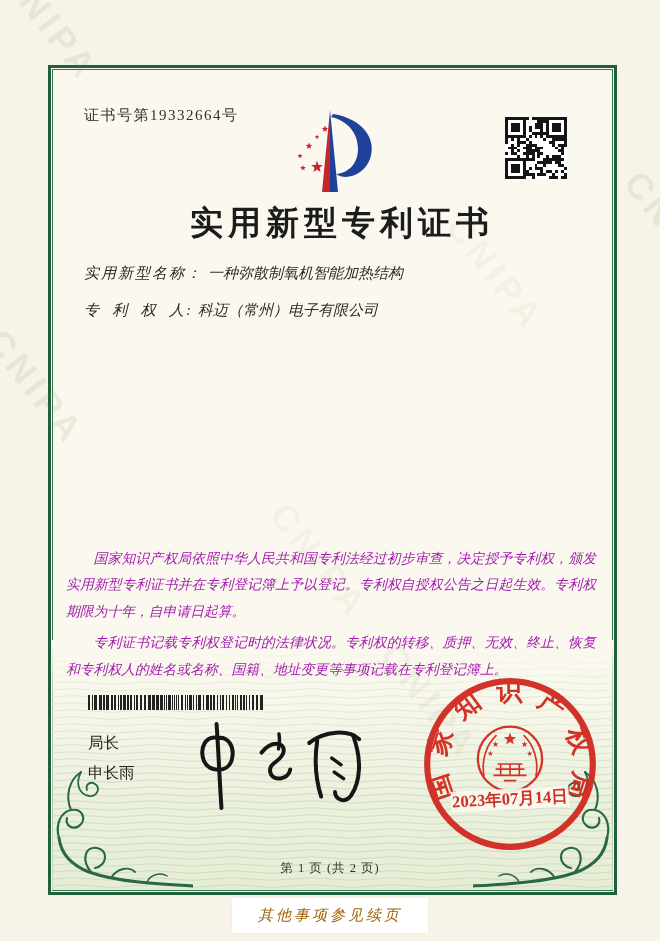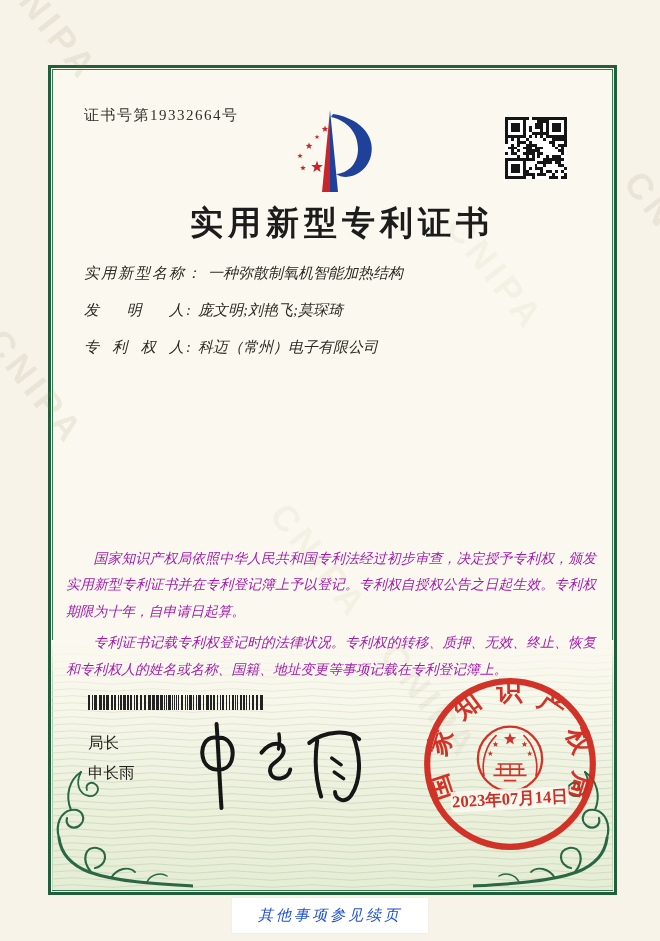--- a/index.html
+++ b/index.html
@@ -30,21 +30,21 @@
   .para{position:absolute;left:66px;top:546px;width:530px;font-size:13.8px;line-height:1.92;
         color:#a21caf;font-style:italic;}
   .para p{margin:0 0 5px 0;text-indent:2em;text-align:justify;}
   .barcode{position:absolute;left:88px;top:695px;}
   .sig-labels{position:absolute;left:88px;top:728px;font-size:15.5px;line-height:30px;color:#23211c;}
   .signature{position:absolute;left:192px;top:718px;transform:rotate(-2deg);}
   .seal{position:absolute;z-index:5;left:422px;top:676px;mix-blend-mode:multiply;opacity:.95;}
   .page-info{position:absolute;left:0;top:860px;width:100%;text-align:center;font-size:12.5px;color:#33312c;letter-spacing:1px;}
   .note-box{position:absolute;z-index:6;left:50%;top:898px;transform:translateX(-50%);
             background:#ffffff;padding:8px 26px;font-size:15px;font-style:italic;letter-spacing:3px;
-            color:#1d4ed8;white-space:nowrap;box-shadow:0 0 2px rgba(0,0,0,.06);}
+            color:#a16207;white-space:nowrap;box-shadow:0 0 2px rgba(0,0,0,.06);}
 </style>
 </head>
 <body>
 
 <div class="page">
 
   <div class="wm" style="left:-18px;top:2px;">CNIPA</div>
   <div class="wm" style="left:-32px;top:366px;">CNIPA</div>
   <div class="wm" style="left:428px;top:252px;color:rgba(138,124,86,.07);">CNIPA</div>
   <div class="wm" style="left:252px;top:540px;color:rgba(138,124,86,.07);">CNIPA</div>
@@ -291,21 +291,20 @@
           <rect x="50.19" y="59.05" width="2.95" height="2.95"></rect>
           <rect x="56.10" y="59.05" width="2.95" height="2.95"></rect>
           <rect x="59.05" y="59.05" width="2.95" height="2.95"></rect>
         </g>
     </svg>
 
     <div class="title">实用新型专利证书</div>
 
     <div class="fields" id="fields">
         <div class="frow"><span class="flabel">实用新型名称</span><span class="fsep">：</span><span class="fvalue">一种弥散制氧机智能加热结构</span></div>
-        <div class="frow"><span class="flabel">发明人</span><span class="fsep">:</span><span class="fvalue">庞文明;刘艳飞;莫琛琦</span></div>
         <div class="frow"><span class="flabel">专利权人</span><span class="fsep">:</span><span class="fvalue">科迈（常州）电子有限公司</span></div>
       </div>
 
     <div class="para">
       <p>国家知识产权局依照中华人民共和国专利法经过初步审查，决定授予专利权，颁发实用新型专利证书并在专利登记簿上予以登记。专利权自授权公告之日起生效。专利权期限为十年，自申请日起算。</p>
       <p>专利证书记载专利权登记时的法律状况。专利权的转移、质押、无效、终止、恢复和专利权人的姓名或名称、国籍、地址变更等事项记载在专利登记簿上。</p>
     </div>
 
     <svg class="barcode" width="176" height="15" viewBox="0 0 176 15">
       <g id="barcode-bars" fill="#222" shape-rendering="crispEdges">
@@ -405,16 +404,17 @@
         <g fill="none" stroke="#d0281e" stroke-width="1.6">
           <path d="M73,85 h24 M71,90 h28 M69,96 h32 M76,85 v11 M85,85 v11 M94,85 v11 M79,101 h12"></path>
         </g>
       </g>
       <g transform="rotate(-3 85 120)">
         <rect x="28" y="109" width="114" height="20" fill="#fdfbf2" opacity="0.9"></rect>
         <text x="85" y="124" text-anchor="middle" font-size="16" font-weight="bold" fill="#c9261c" font-family="'Liberation Serif',serif">2023年07月14日</text>
       </g>
     </svg>
 
+    <div class="page-info">第 1 页 (共 2 页)</div>
   </div>
 
   <div class="note-box">其他事项参见续页</div>
 </div>
 
 </body></html>

